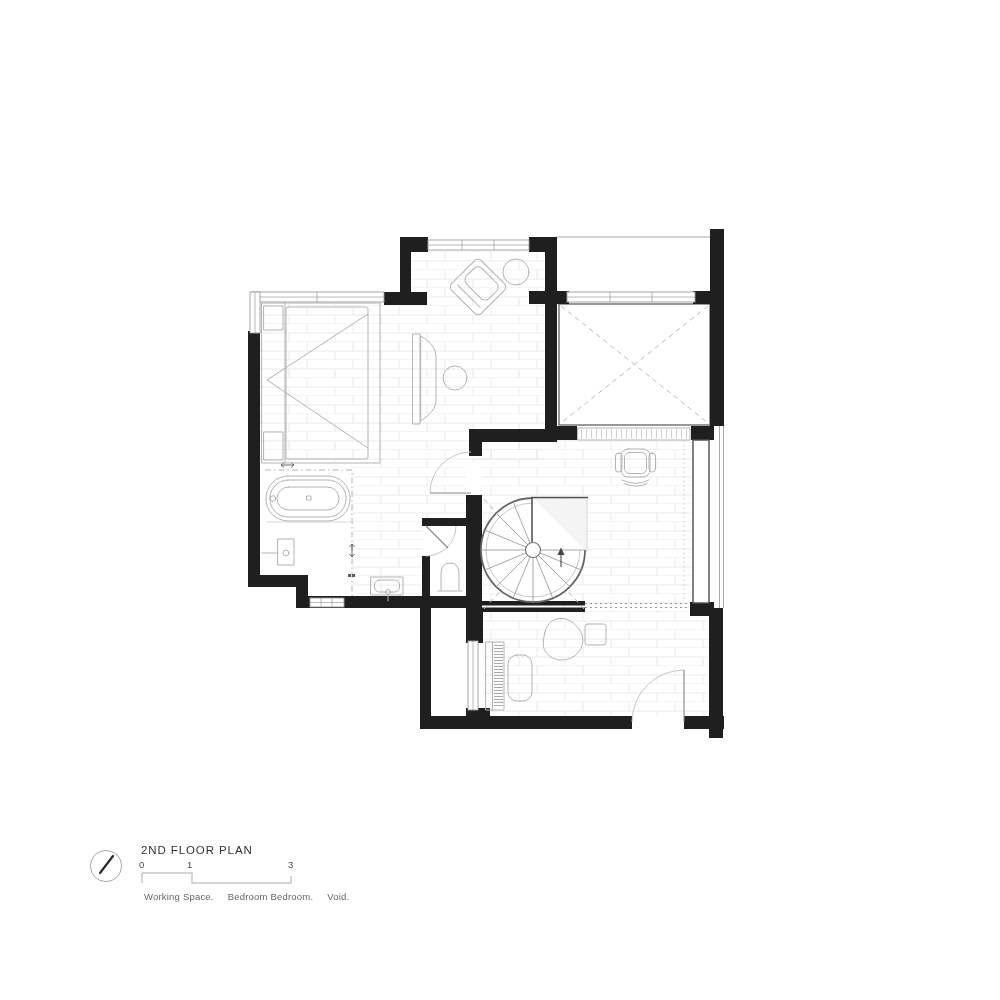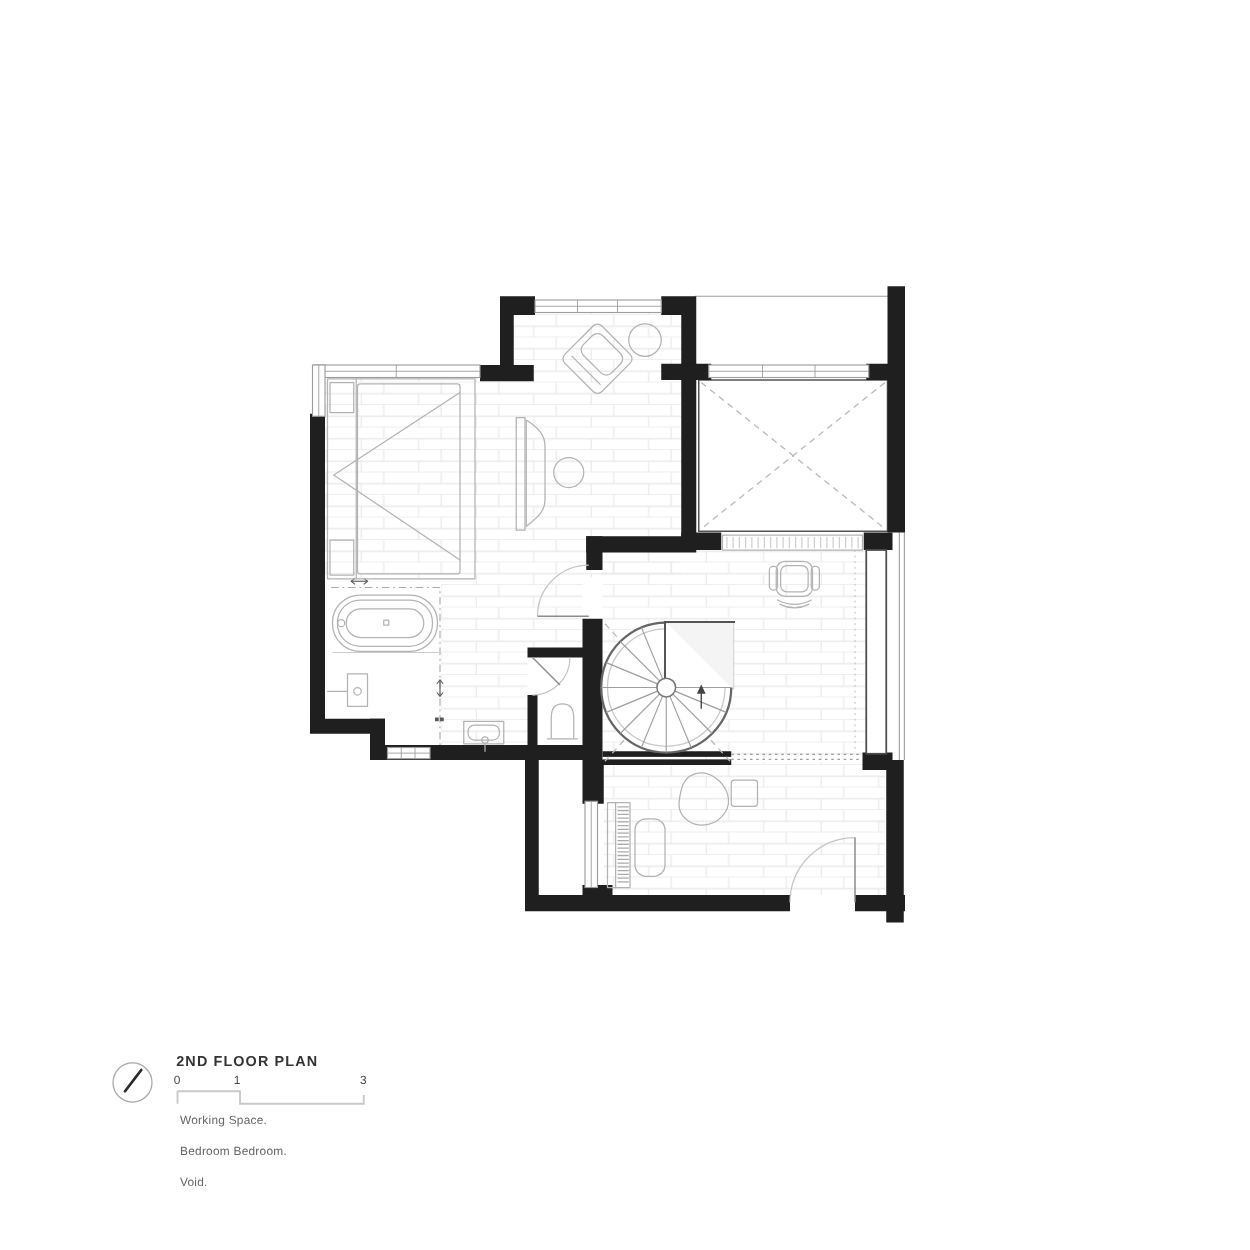--- a/index.html
+++ b/index.html
@@ -21,27 +21,27 @@
   .thin{stroke:#9f9f9f;stroke-width:0.9;}
   .voidrect{fill:#ffffff;stroke:#555555;stroke-width:1.2;}
   .dash{fill:none;stroke:var(--void-line);stroke-width:1;stroke-dasharray:5 4;}
   .dashdot{fill:none;stroke:#ababab;stroke-width:0.9;stroke-dasharray:6 3 1.5 3;}
   .doorleaf{stroke:#8c8c8c;stroke-width:1.2;}
   .doorarc{fill:none;stroke:#c6c6c6;stroke-width:1;}
   .stairline{stroke:#9e9e9e;stroke-width:0.9;}
   .marker{stroke:#5a5a5a;stroke-width:0.9;fill:none;}
   
   .north{position:absolute;left:89px;top:849px;width:34px;height:34px;}
-  .plan-title{position:absolute;left:141px;top:844px;font-size:11.5px;font-weight:bold;
+  .plan-title{position:absolute;left:141px;top:844px;font-size:11.5px;font-weight:normal;
               letter-spacing:0.9px;color:var(--title-text);}
   .tick{position:absolute;top:859px;font-size:9.5px;color:var(--scale-text);}
   .tick0{left:139px;} .tick1{left:187px;} .tick3{left:288px;}
   .scalebar{position:absolute;left:138px;top:866px;width:160px;height:22px;}
   .legend{position:absolute;left:144px;top:891px;display:flex;gap:14px;
-          font-size:9.5px;color:var(--legend-text);letter-spacing:0.2px;flex-direction:column;}
+          font-size:9.5px;color:var(--legend-text);letter-spacing:0.2px;}
 </style>
 </head>
 <body>
 
 <div class="plan-wrap">
 <svg width="1000" height="1000" viewBox="0 0 1000 1000">
   <defs>
     <pattern id="planks" width="46" height="18" patternUnits="userSpaceOnUse">
       <path d="M0,9 H46 M0,18 H46 M31,0 V9 M13,9 V18" stroke="#eaeaea" stroke-width="1" fill="none"></path>
     </pattern>

